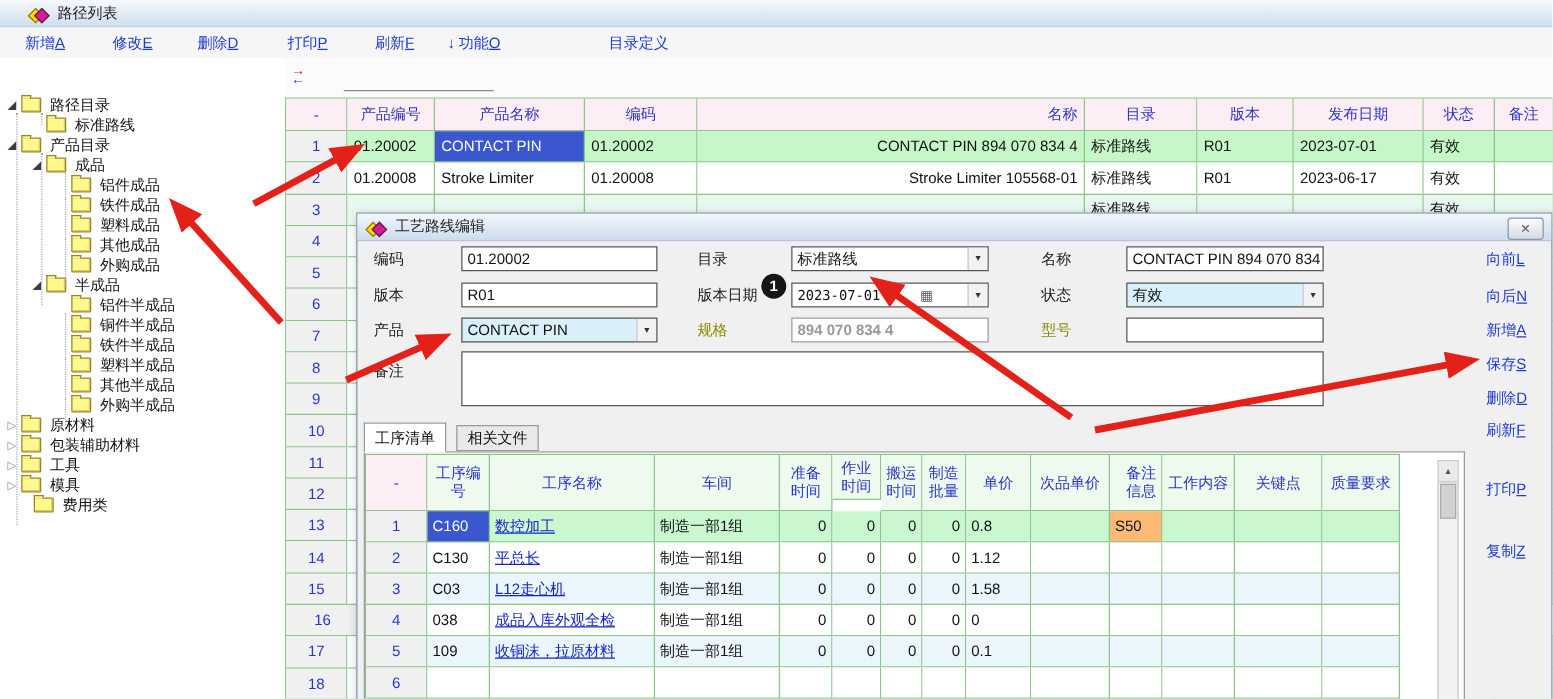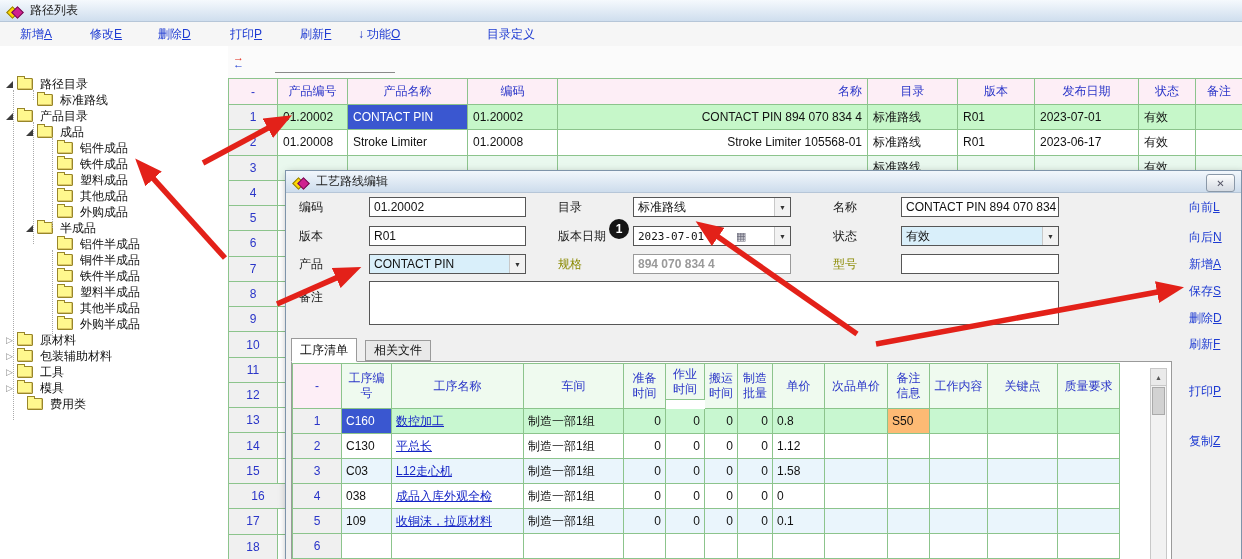--- a/index.html
+++ b/index.html
@@ -2,21 +2,21 @@
 <html><head>
 <meta charset="utf-8">
 <style>
   html,body{margin:0;padding:0;}
   #screen{position:relative;width:1242px;height:559px;overflow:hidden;background:#fff;
     font-family:"Liberation Sans","DejaVu Sans",sans-serif;font-size:12px;color:#111;
     --grid:#8cc48c;--hdr:#fdeef6;--selgreen:#c6f7c9;--selblue:#3a57d0;--blue:#1e3bd2;--red:#e32119;}
   
   #titlebar{position:absolute;left:0;top:0;width:100%;height:22px;
     background:linear-gradient(#f5f9fd,#cfdeee);border-bottom:1px solid #b6c6d8;
-    display:flex;align-items:center;padding-left:6px;box-sizing:border-box;}
+    display:flex;align-items:center;padding-left:22px;box-sizing:border-box;}
   .diam{display:inline-block;width:7px;height:7px;transform:rotate(45deg);margin:0 2px;}
   .diam.y{background:#ffd800;border:1px solid #8a7a10;}
   .diam.m{background:#d02090;border:1px solid #701050;margin-left:-6px;margin-top:6px;}
   #titlebar .t{margin-left:6px;color:#222;}
   
   #toolbar{position:absolute;left:0;top:22px;width:100%;height:24px;background:#f6f6f6;border-bottom:1px solid #e2e2e2;}
   .tbtn{position:absolute;top:3px;height:18px;line-height:18px;color:var(--blue);cursor:pointer;white-space:nowrap;}
   .tbtn u{text-decoration:underline;}
   .tbtn .fa{font-weight:bold;color:#1c2fc0;margin-right:3px;}
   
@@ -580,21 +580,21 @@
             <div class="gcell first" style="width: 49px; height: 45px;">-</div>
             <div class="gcell" style="width: 50px; height: 45px;">工序编号</div>
             <div class="gcell" style="width: 132px; height: 45px;">工序名称</div>
             <div class="gcell" style="width: 100px; height: 45px;">车间</div>
             <div class="gcell" style="width: 42px; height: 45px; justify-content: flex-end;">准备时间</div>
             <div class="gcell" style="width: 39px; height: 36px; justify-content: flex-end;">作业时间</div>
             <div class="gcell" style="width: 33px; height: 45px; justify-content: flex-end;">搬运时间</div>
             <div class="gcell" style="width: 35px; height: 45px; justify-content: flex-end;">制造批量</div>
             <div class="gcell" style="width: 52px; height: 45px;">单价</div>
             <div class="gcell" style="width: 63px; height: 45px;">次品单价</div>
-            <div class="gcell" style="width: 42px; height: 45px;">备注信息</div>
+            <div class="gcell" style="width: 42px; height: 45px; text-align: right;">备注信息</div>
             <div class="gcell" style="width: 58px; height: 45px;">工作内容</div>
             <div class="gcell" style="width: 70px; height: 45px;">关键点</div>
             <div class="gcell" style="width: 62px; height: 45px;">质量要求</div>
           </div>
           <div class="grow" style="height: 25px;">
             <div class="gcell numcell" style="width: 49px; height: 25px;">1</div>
             <div class="gcell selcell" style="width: 50px; height: 25px; background: rgb(200, 247, 208);">
               <span>C160</span>
             </div>
             <div class="gcell" style="width: 132px; height: 25px; background: rgb(200, 247, 208);">

